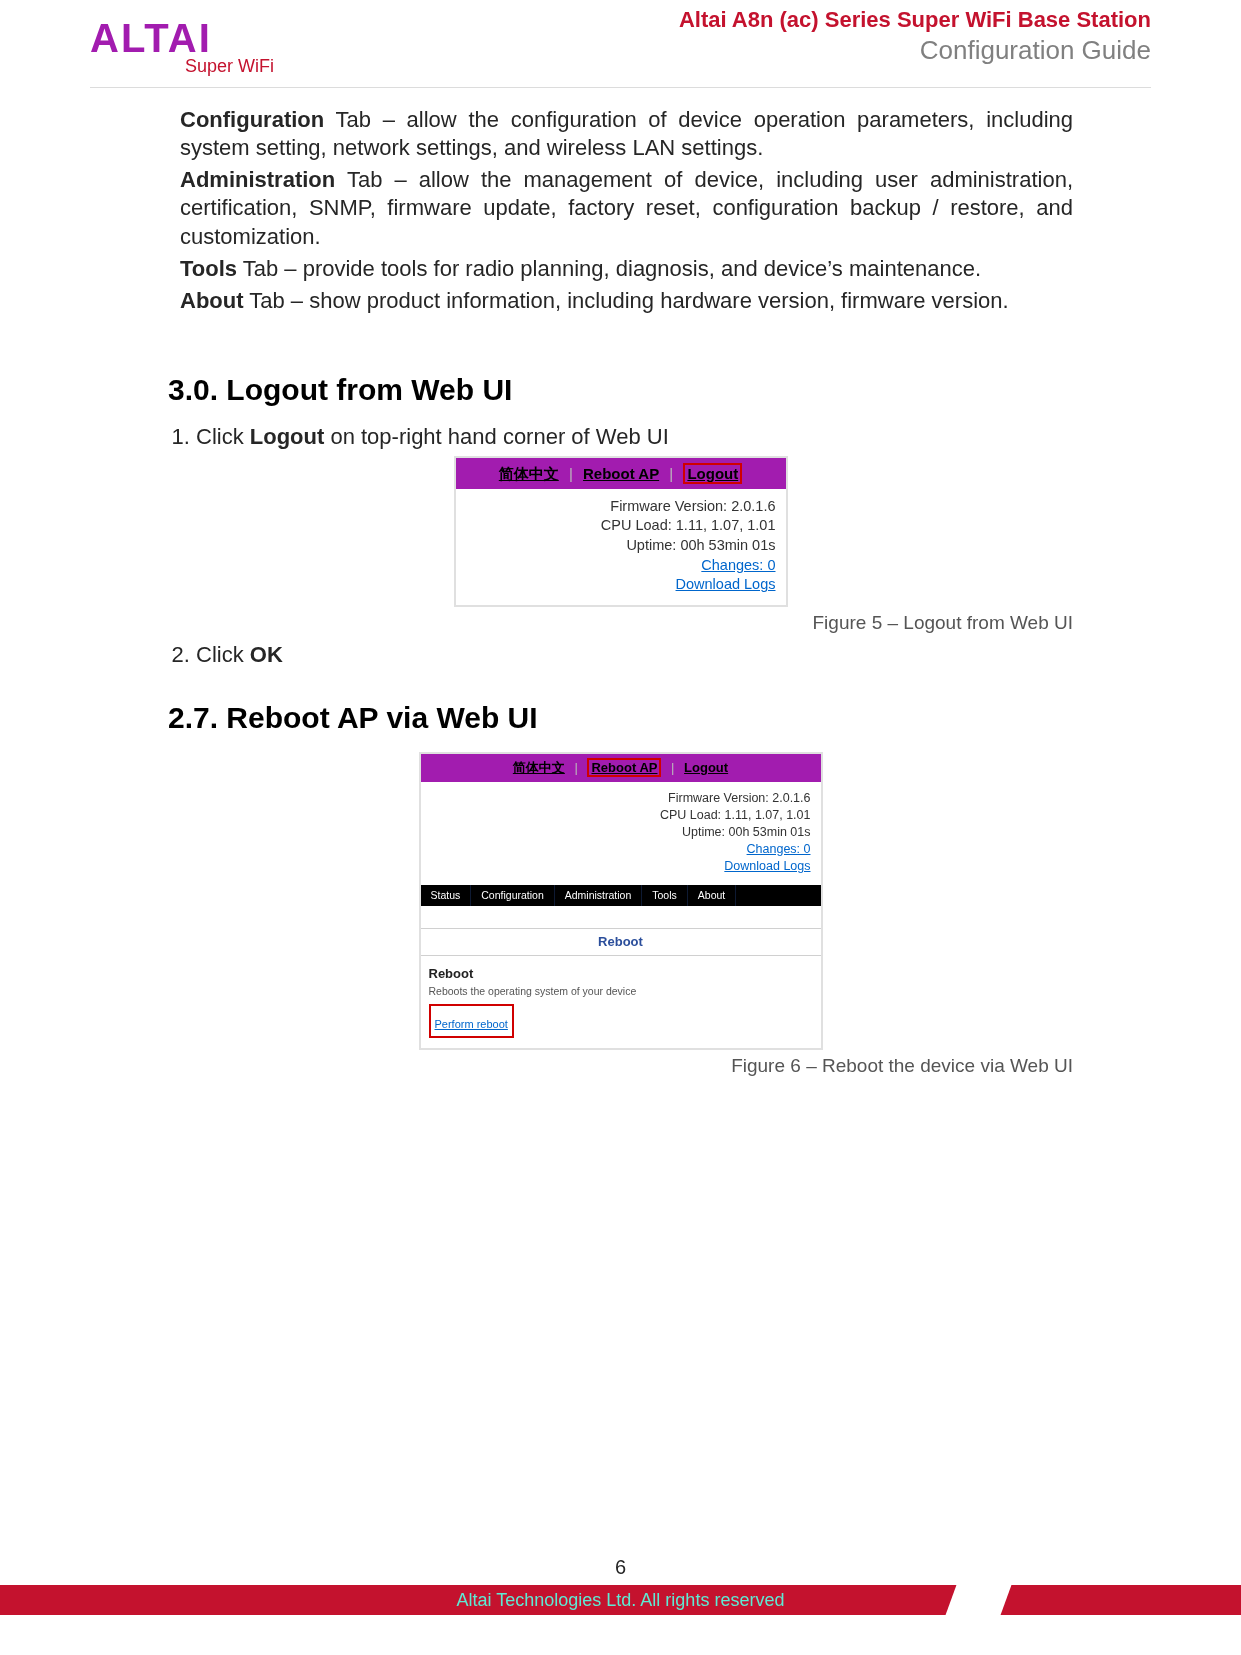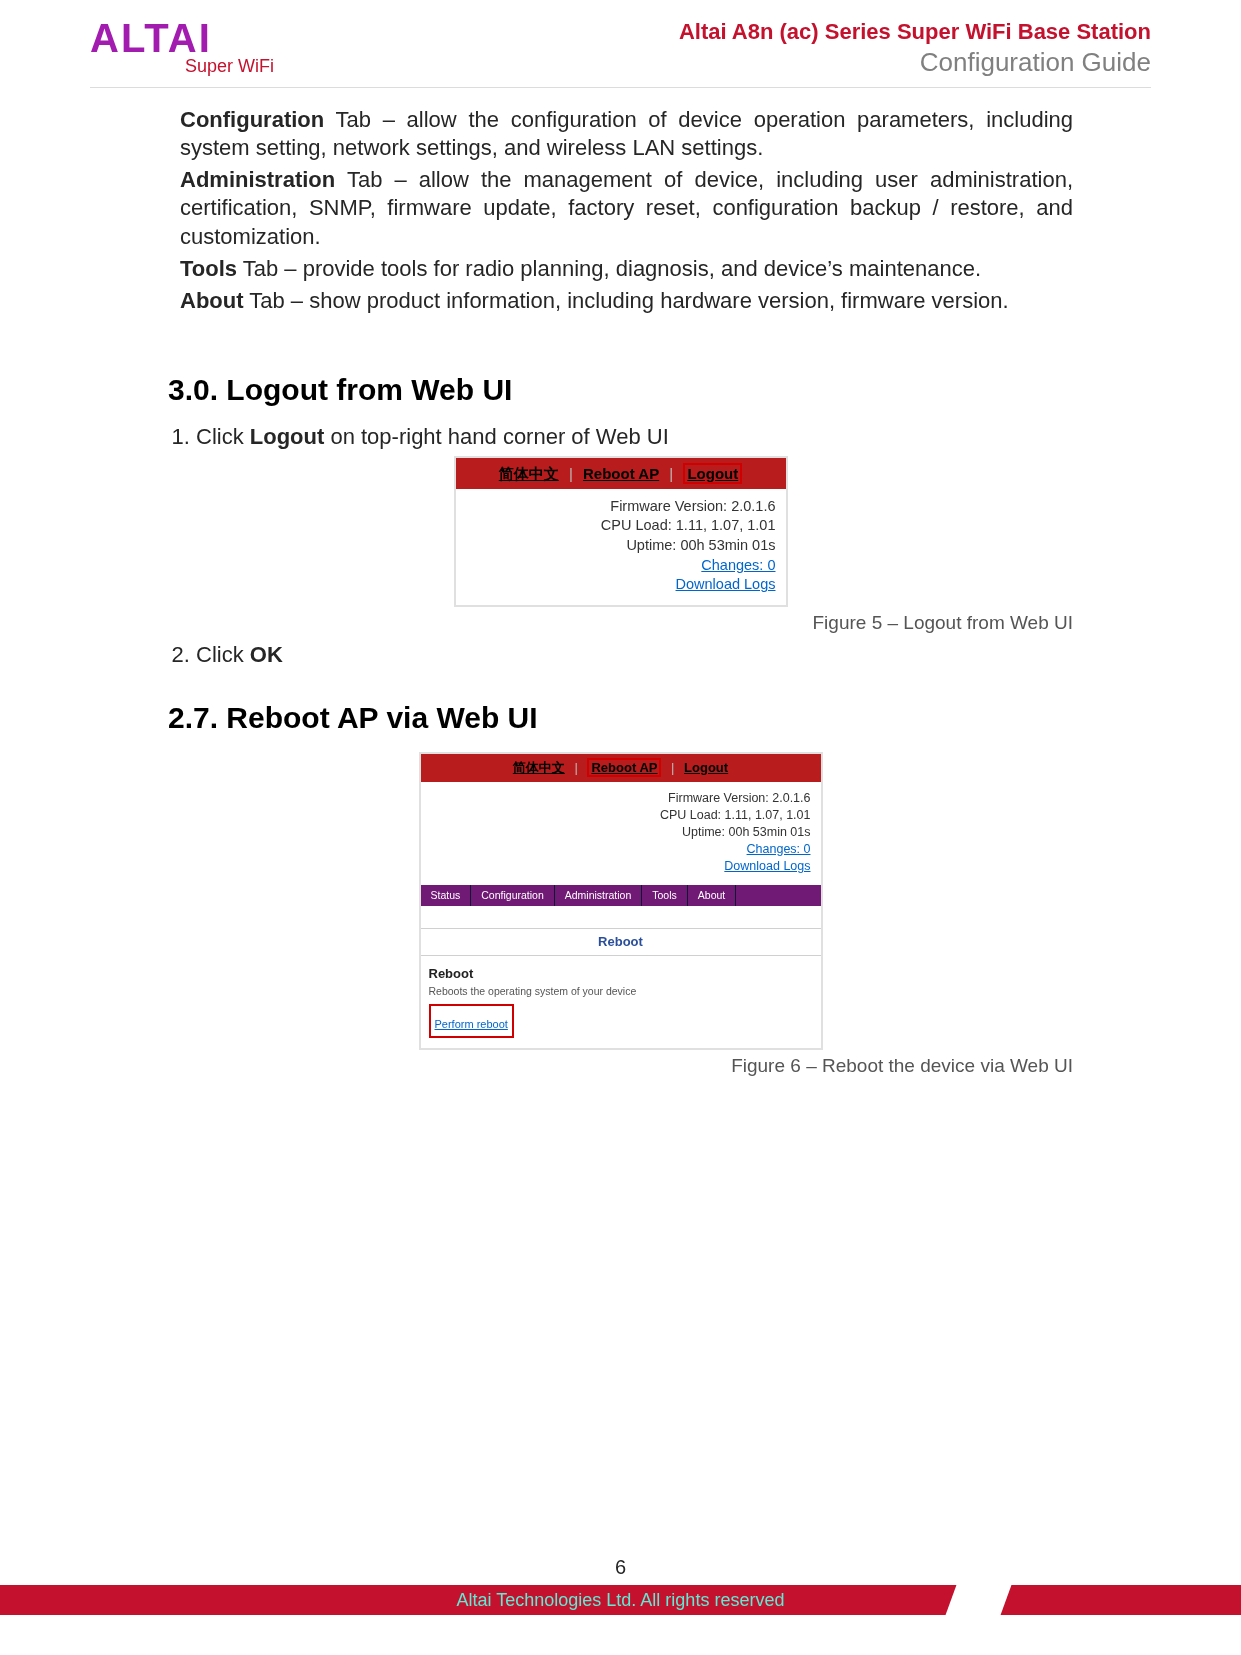--- a/index.html
+++ b/index.html
@@ -41,21 +41,21 @@
   .brand-mark .sub{
     color:var(--red);
     font-size:18px;
     text-align:right;
     padding-right:6px;
     margin-top:-2px;
   }
   .doc-title{
     position:absolute;
     right:90px;
-    top:18px;
+    top:6px;
     text-align:right;
     line-height:1.25;
   }
   .doc-title .line1{color:var(--red);font-weight:600;font-size:22px;}
   .doc-title .line2{color:#808080;font-size:26px;}
   
   .content{
     padding:18px 168px 0 168px;
     font-size:22px;
     line-height:1.28;
@@ -81,21 +81,21 @@
     font-size:19px;
     color:#555;
     margin:4px 0 6px 0;
   }
   .logout-box{
     width:330px;margin:0 auto;background:#f7f7f7;
     border:2px solid #e0e0e0;
     font-family:Verdana,Arial,sans-serif;
   }
   .toolbar{
-    background:#b91c1c;
+    background:#a21caf;
     padding:6px 8px;
     text-align:center;
     font-size:15px;
     color:#000;
   }
   .toolbar .sep{color:#bbb;margin:0 6px;}
   .toolbar .link{font-weight:700;text-decoration:underline;cursor:pointer;}
   .hl-red{border:2px solid #d00000;padding:0 2px;}
   .info{
     background:#fff;
@@ -109,21 +109,21 @@
   
   .reboot-box{
     width:400px;margin:0 auto;
     border:2px solid #e0e0e0;
     font-family:Verdana,Arial,sans-serif;
     background:#fff;
   }
   .reboot-box .toolbar{font-size:13px;}
   .reboot-box .info{font-size:12.5px;}
   .tabs{
-    display:flex;background:#701a75;
+    display:flex;background:#000000;
   }
   .tabs .tab{
     flex:0 0 auto;
     color:#fff;font-size:10.5px;
     padding:4px 10px;
     border-right:1px solid #0e1a33;
     text-align:center;
     cursor:pointer;
   }
   .sect-title-bar{

